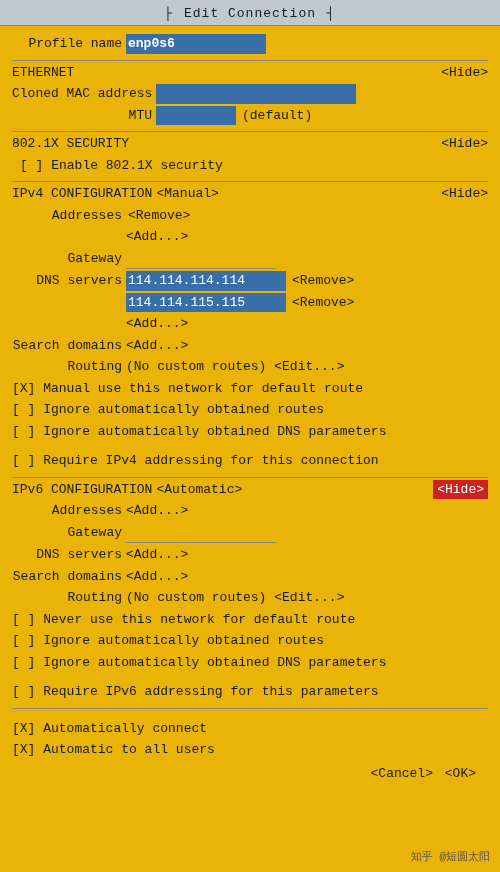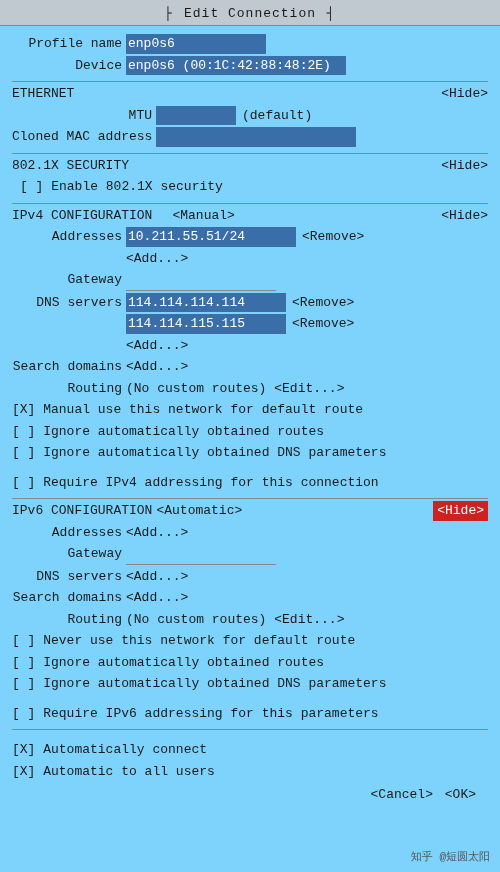--- a/index.html
+++ b/index.html
@@ -7,21 +7,21 @@
       background: #b0b8c0;
       font-family: 'Courier New', Courier, monospace;
       font-size: 13px;
       color: #1a1a1a;
       width: 500px;
       min-height: 872px;
     }
     .screen {
       width: 500px;
       min-height: 872px;
-      background: #7dd3fc;
+      background: #eab308;
       padding: 0;
       position: relative;
     }
     .title-bar {
       text-align: center;
       padding: 6px 0 4px 0;
       color: #1a1a1a;
       font-size: 13px;
       border-bottom: 1px solid #888;
       background: #c0c8d0;
@@ -107,68 +107,63 @@
 
 <div class="screen">
   <div class="title-bar">
     <span>Edit Connection</span>
   </div>
 
   <div class="content">
 
     <div class="row">
       <span class="label-right" style="min-width:110px;">Profile name</span>
-      <span class="value highlight" style="min-width:140px;">enp0s6</span>
-    </div>
-
-    <div class="row">
-      <span class="label-right" style="min-width:110px;">Device</span>
-      <span class="value highlight" style="min-width:220px;">enp0s6 (00:1C:42:88:48:2E)</span>
-    </div>
+      <span class="value highlight" style="min-width:140px;font-weight:bold;">enp0s6</span>
+    </div>
+
 
     <hr class="section-line">
 
     <div class="row">
       <span class="label" style="flex:1;">ETHERNET</span>
       <span class="label">&lt;Hide&gt;</span>
+    </div>
+
+    <div class="row">
+      <span class="label-right" style="min-width:140px;">Cloned MAC address</span>
+      <span class="value highlight" style="min-width:200px; display:inline-block;">&nbsp;</span>
     </div>
 
     <div class="row">
       <span class="label-right" style="min-width:140px;">MTU</span>
       <span class="value highlight" style="min-width:80px; display:inline-block;">&nbsp;</span>
       <span class="value" style="margin-left:6px;">(default)</span>
     </div>
 
-    <div class="row">
-      <span class="label-right" style="min-width:140px;">Cloned MAC address</span>
-      <span class="value highlight" style="min-width:200px; display:inline-block;">&nbsp;</span>
-    </div>
-
     <hr class="section-line">
 
     <div class="row">
       <span class="label" style="flex:1;">802.1X SECURITY</span>
       <span class="label">&lt;Hide&gt;</span>
     </div>
     <div class="check-row indent1">
       <span>[ ] Enable 802.1X security</span>
     </div>
 
     <hr class="section-line">
 
     <div class="row">
       <span class="label">IPv4 CONFIGURATION</span>
-      <span class="value" style="margin-left:20px;">&lt;Manual&gt;</span>
+      <span class="value" style="margin-left:4px;">&lt;Manual&gt;</span>
       <span style="flex:1;"></span>
       <span class="label">&lt;Hide&gt;</span>
     </div>
 
     <div class="row">
       <span class="label-right" style="min-width:110px;">Addresses</span>
-      <span class="value highlight" style="min-width:170px; display:inline-block;">10.211.55.51/24</span>
       <span class="value" style="margin-left:6px;">&lt;Remove&gt;</span>
     </div>
     <div class="row">
       <span style="min-width:110px;"></span>
       <span class="value">&lt;Add...&gt;</span>
     </div>
 
     <div class="row">
       <span class="label-right" style="min-width:110px;">Gateway</span>
       <span class="value underline-field" style="min-width:150px; display:inline-block;">&nbsp;</span>

